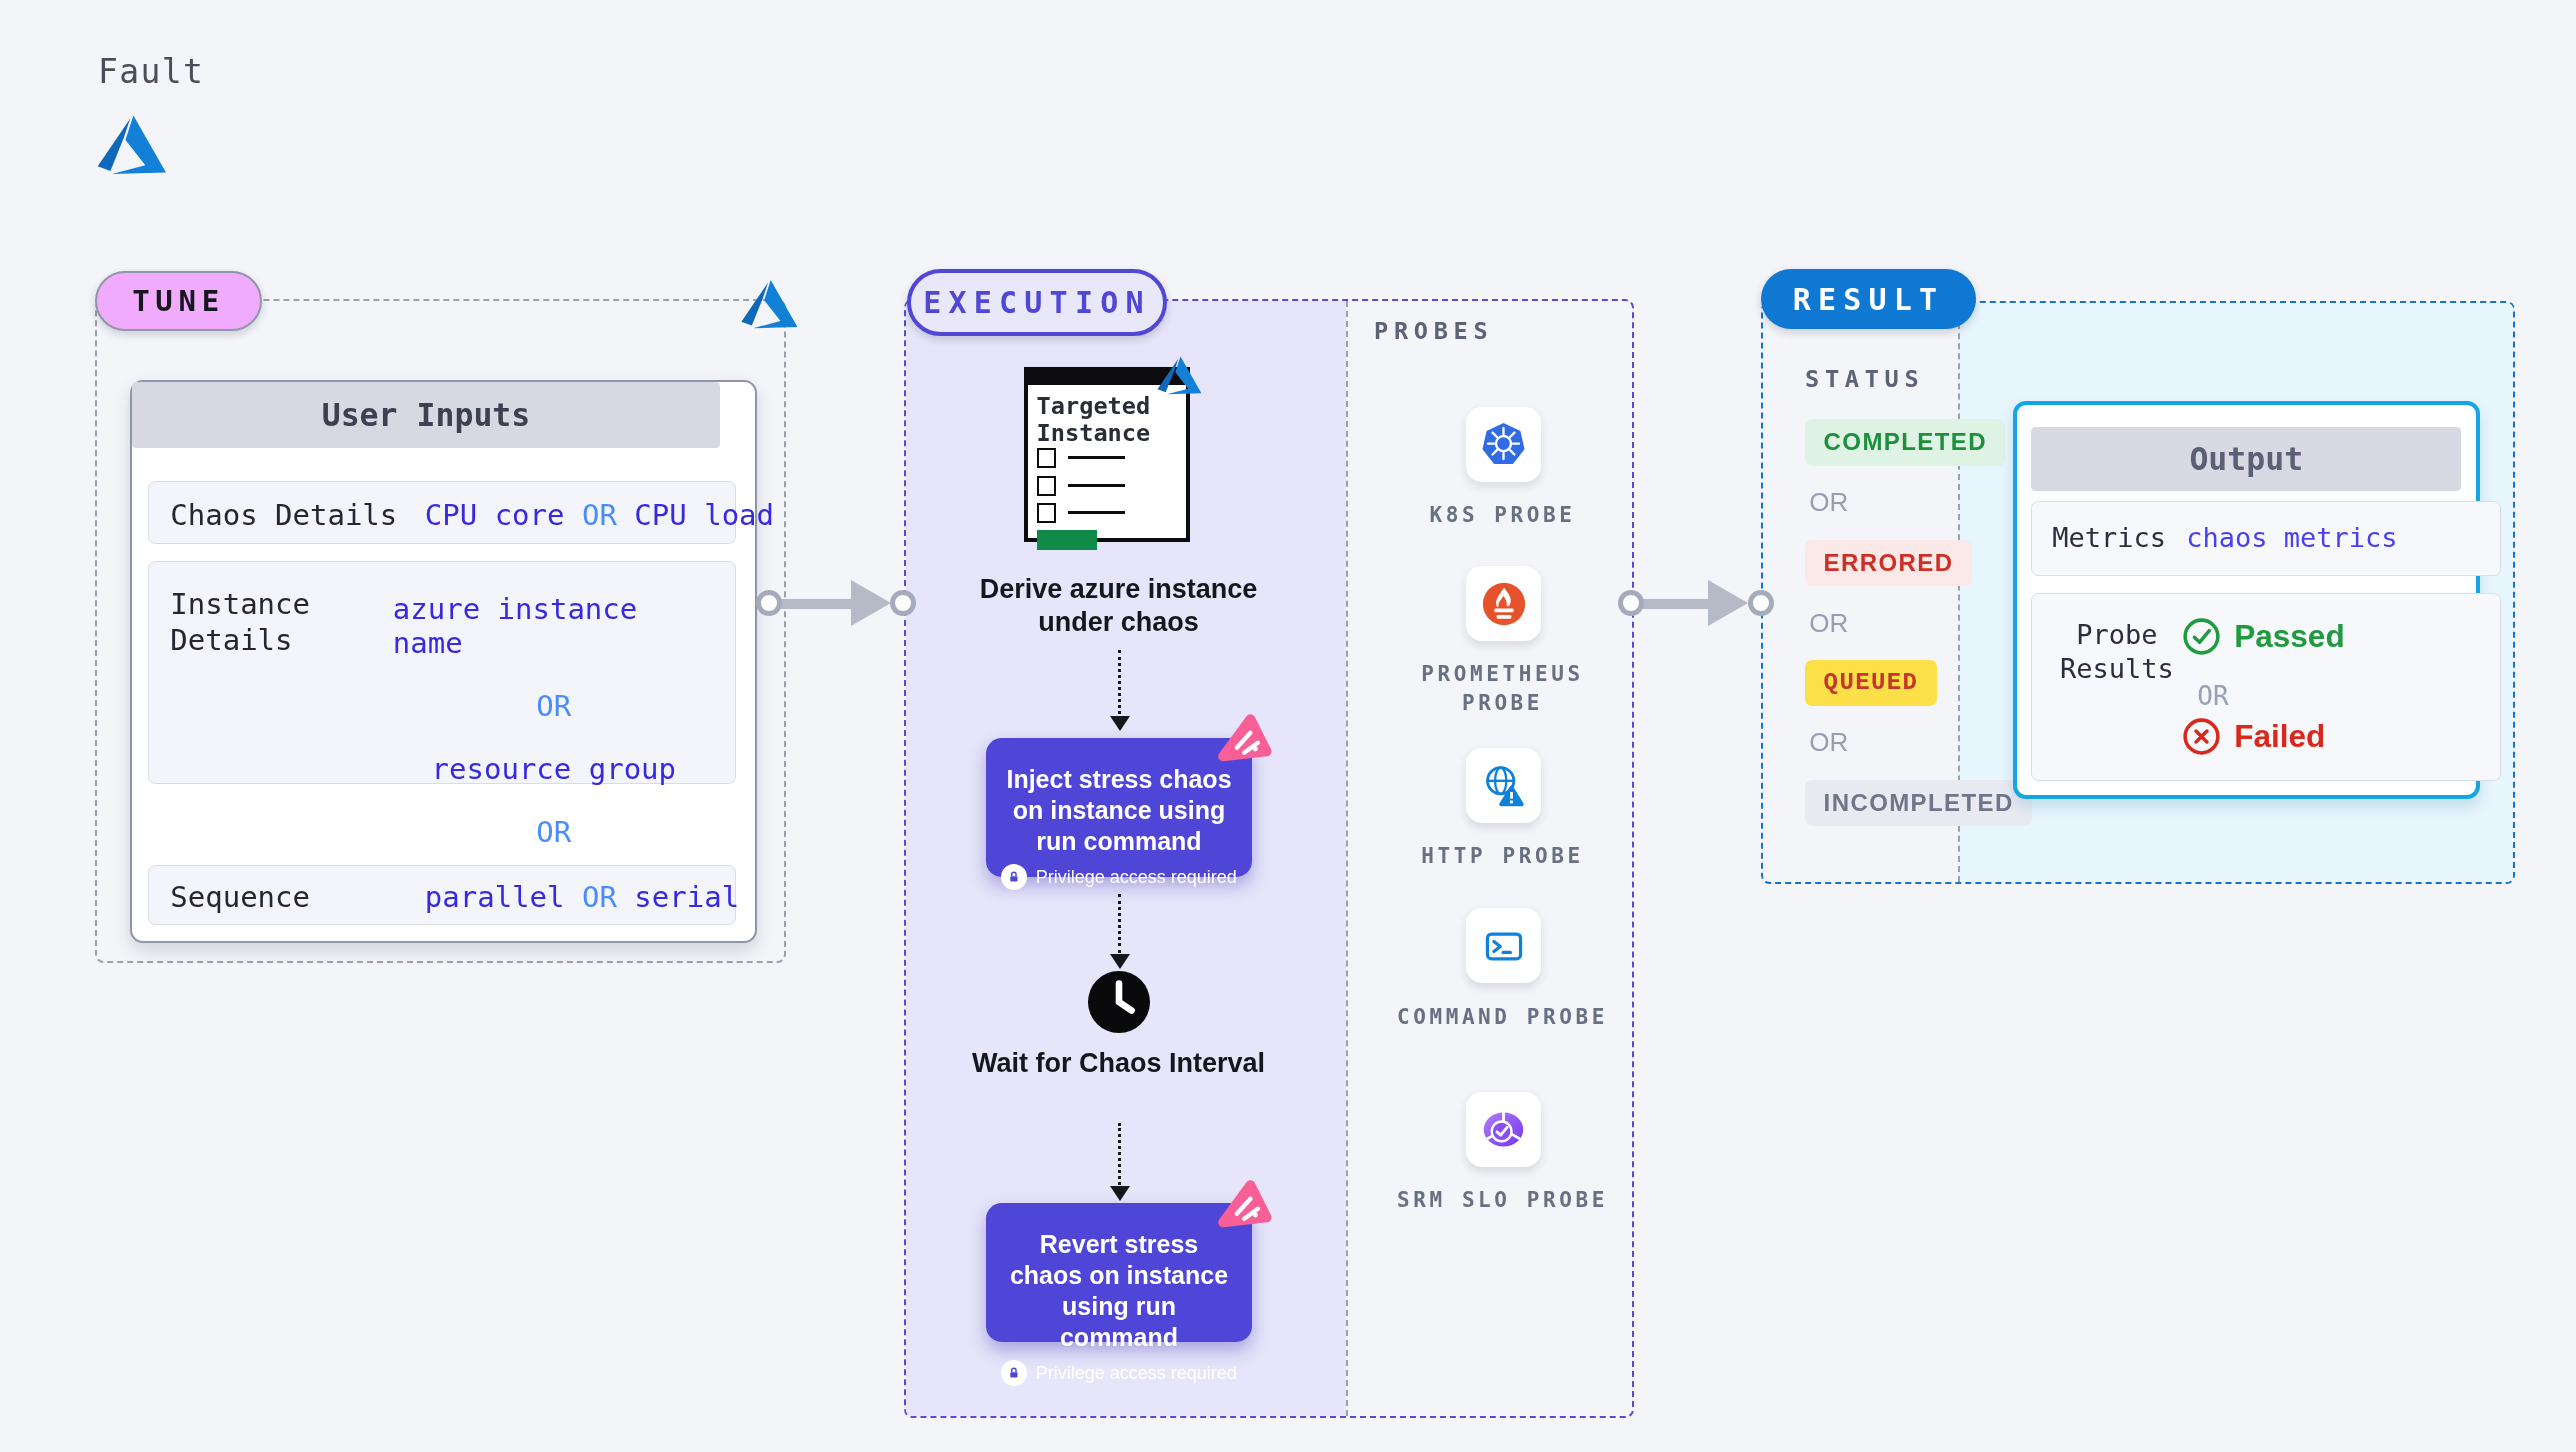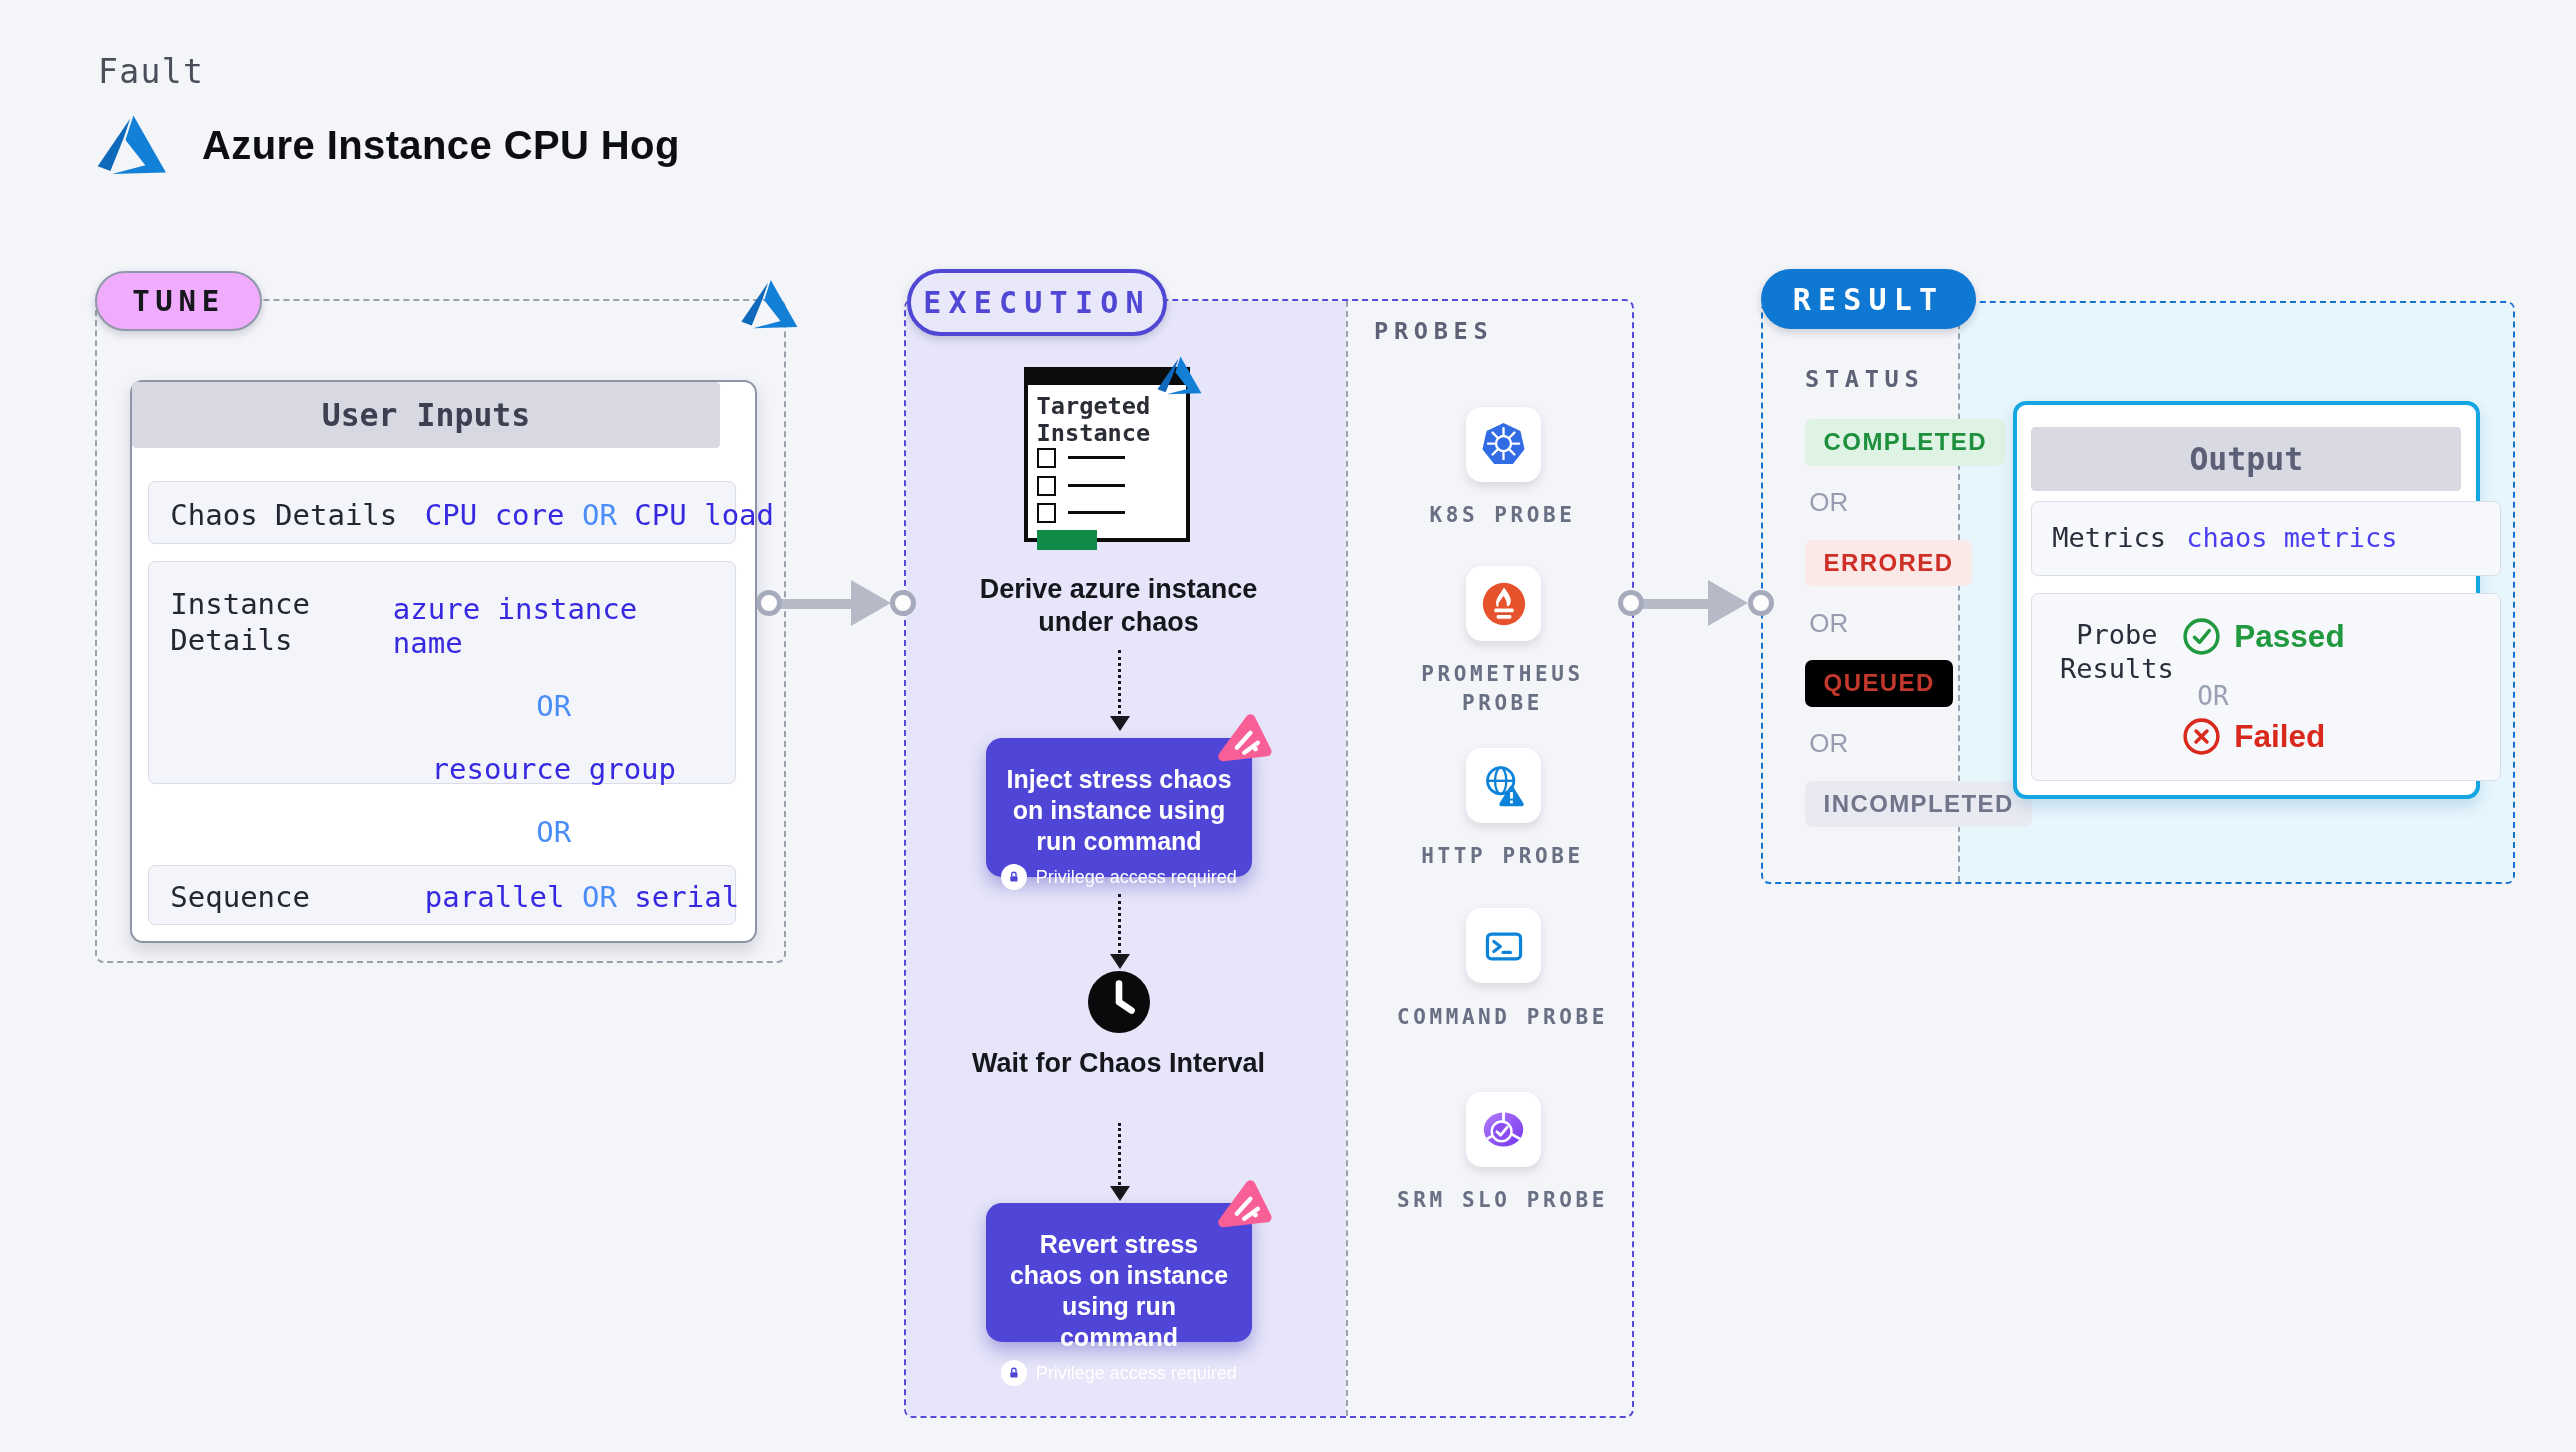--- a/index.html
+++ b/index.html
@@ -72,21 +72,21 @@
 
   
   .result-box{left:1761px;top:301px;width:750px;height:579px;border:2.9px dashed #1473cf;}
   .result-fill{position:absolute;left:195px;top:0;bottom:0;right:0;background:#e7f5fc;border-radius:0 5.7px 5.7px 0;}
   .result-divider{position:absolute;left:195px;top:0;bottom:0;border-left:2.1px dashed #9aa2ae;}
   .result-pill{left:1761px;top:269px;width:215px;height:60px;background:#0f78d3;border:none;font-size:30px;letter-spacing:7.2px;color:#ffffff;}
   .status-col{position:absolute;left:1805px;top:419px;display:flex;flex-direction:column;align-items:flex-start;gap:21.5px;z-index:2;}
   .badge{font-size:24px;font-weight:bold;letter-spacing:1.4px;padding:9.3px 18.6px;border-radius:7.2px;white-space:nowrap;}
   .badge-green{background:#def3e3;color:#1d8f3d;}
   .badge-red{background:#fbe9e8;color:#ce2f26;}
-  .badge-yellow{background:#000000;color:#c4372c;}
+  .badge-yellow{background:#fde047;color:#c4372c;font-family:Liberation Mono, monospace;}
   .badge-gray{background:#e9eaf1;color:#70758a;}
   .or-item{font-size:26px;color:#989cb0;padding-left:4.3px;}
 
   .output-card{left:2013px;top:401px;width:467px;height:398px;background:#ffffff;border:4.3px solid #15a5e2;border-radius:13px;box-sizing:border-box;box-shadow:0 7.2px 14.3px rgba(30,120,170,.18);z-index:2;}
   .output-head{position:absolute;left:14.3px;top:14.3px;width:430px;height:64px;background:#d8d9e3;border-radius:4.3px;display:flex;align-items:center;justify-content:center;font-size:31.5px;font-weight:bold;color:#5b6076;margin-top:8px;}
   .out-row{position:absolute;left:14.3px;width:470px;background:#f7f8fc;border:1.4px solid #dadce8;border-radius:7.2px;box-sizing:border-box;}
   .out-row-metrics{top:96px;height:75px;}
   .out-row-probe{top:188px;height:188px;text-align:center;}
   .out-label{position:absolute;left:20px;font-size:27px;color:#2a2e3a;line-height:34px;}
   .metrics-value{position:absolute;left:154px;top:20px;font-size:27px;color:#4a3ff0;white-space:nowrap;}
@@ -98,21 +98,20 @@
 </head>
 <body>
 
 <div class="canvas">
 
   <div class="abs kicker mono">Fault</div>
   <svg class="abs" style="left:95px;top:113px" width="80" height="73" viewBox="0 0 100 92">
     <path d="M44 7 L3 67 L19 73 L36 31 Z" fill="#0f69bb"></path>
     <path d="M48 3 L89 75 L21 77 L63 66 L38 34 Z" fill="#1380d8"></path>
   </svg>
-  <div class="abs page-title">Azure Instance CPU Hog</div>
 
   <div class="dashed-box tune-box"></div>
   <div class="abs pill mono tune-pill">TUNE</div>
   <svg class="abs" style="left:739px;top:278px;z-index:6" width="66" height="60" viewBox="0 0 100 92">
     <path d="M44 7 L3 67 L19 73 L36 31 Z" fill="#0f69bb"></path>
     <path d="M48 3 L89 75 L21 77 L63 66 L38 34 Z" fill="#1380d8"></path>
   </svg>
 
   <div class="abs ui-card">
     <div class="ui-head mono">User Inputs</div>

